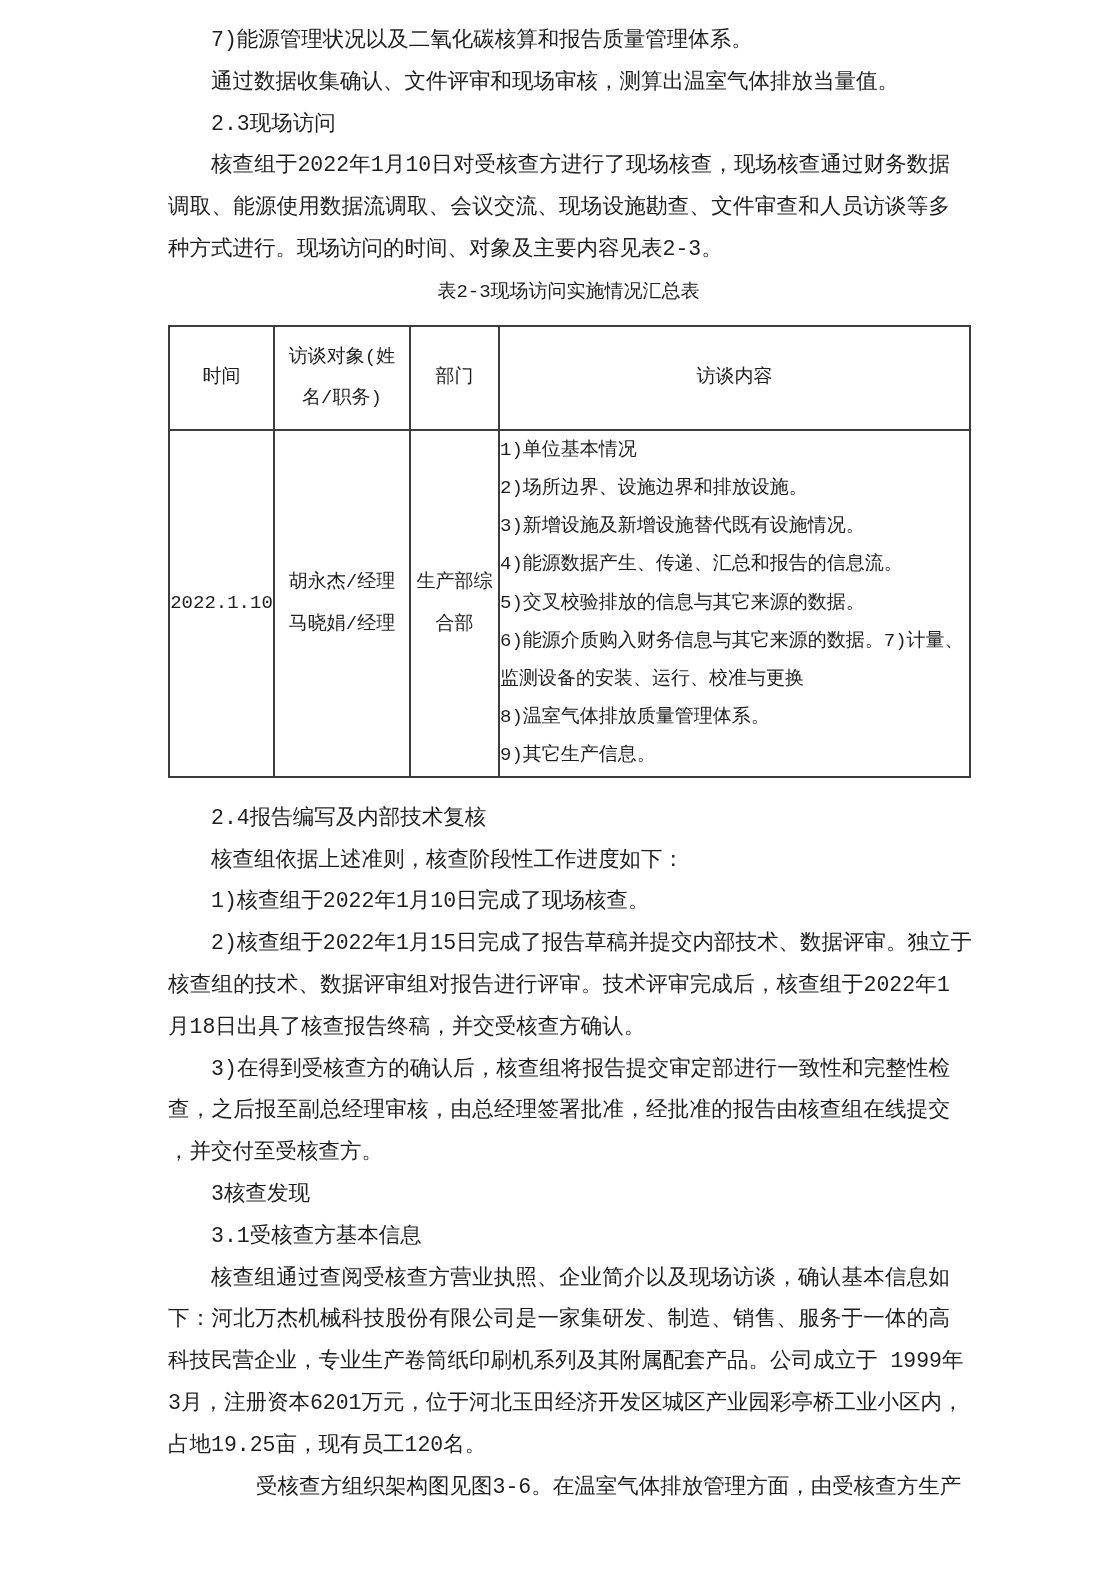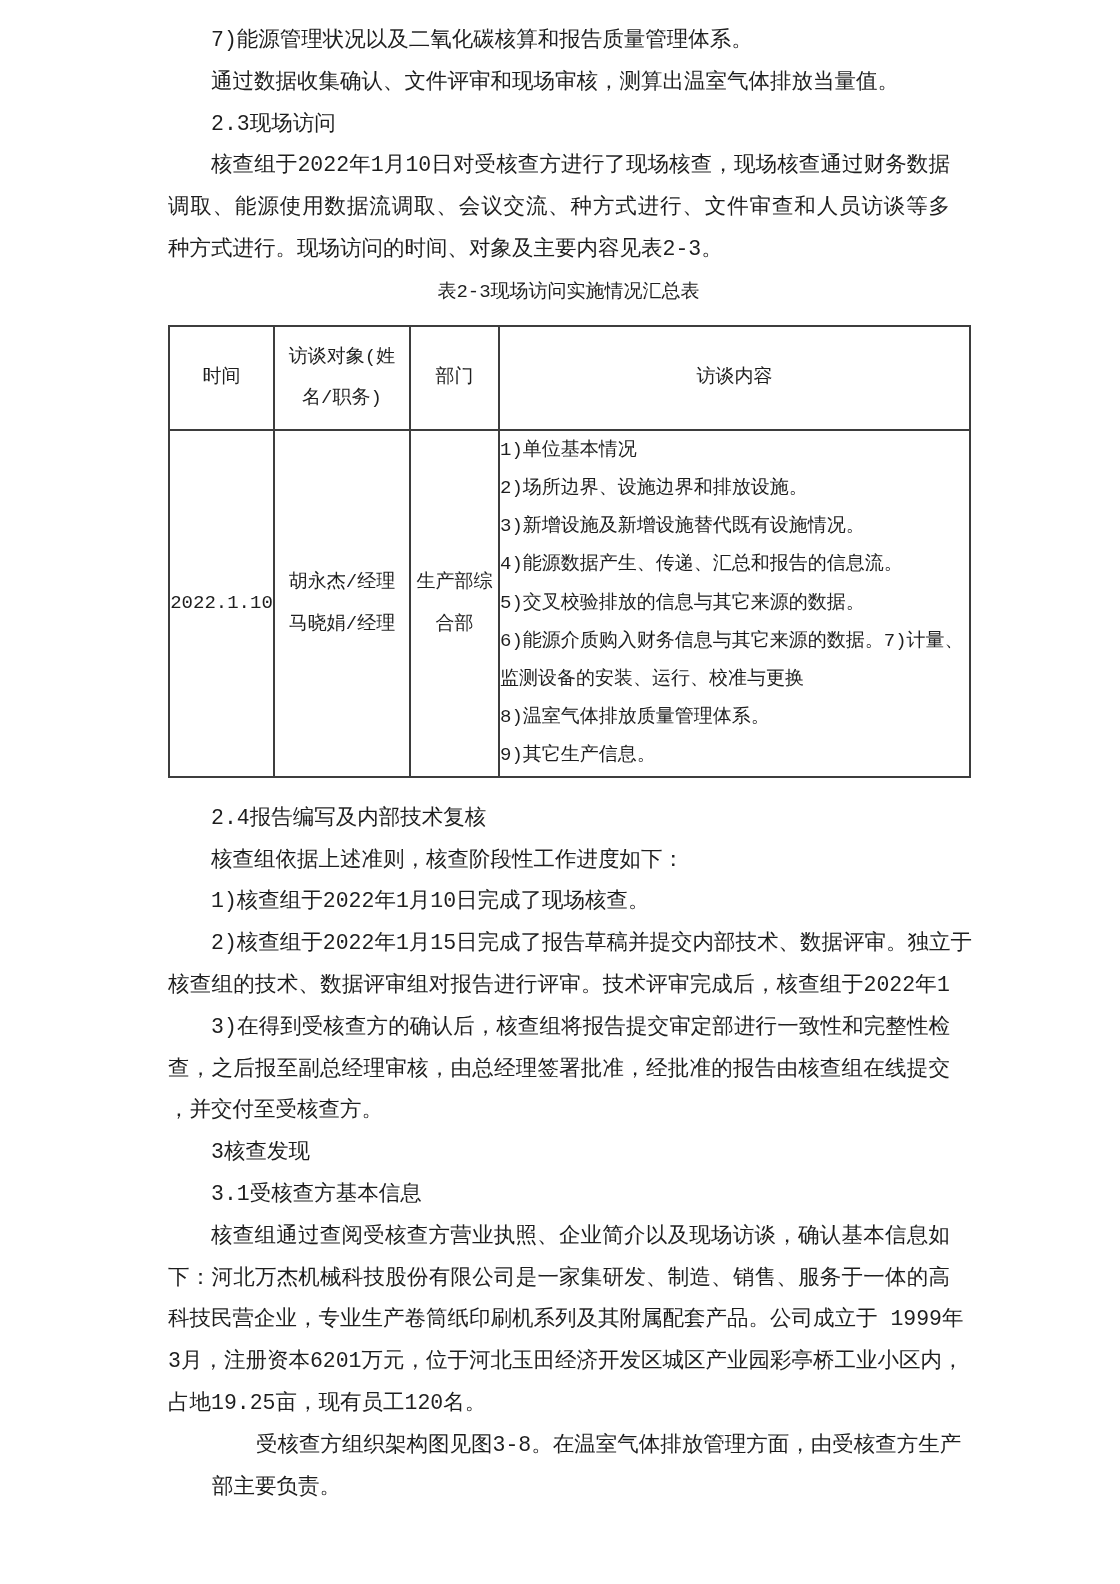--- a/index.html
+++ b/index.html
@@ -115,21 +115,21 @@
         <div class="last">7)能源管理状况以及二氧化碳核算和报告质量管理体系。</div>
       </div>
     <div class="para indent-first">
         <div class="last">通过数据收集确认、文件评审和现场审核，测算出温室气体排放当量值。</div>
       </div>
     <div class="para indent-first">
         <div class="last">2.3现场访问</div>
       </div>
     <div class="para indent-first">
         <div>核查组于2022年1月10日对受核查方进行了现场核查，现场核查通过财务数据</div>
-        <div>调取、能源使用数据流调取、会议交流、种方式进行、文件审查和人员访谈等多</div>
+        <div>调取、能源使用数据流调取、会议交流、现场设施勘查、文件审查和人员访谈等多</div>
         <div class="last">种方式进行。现场访问的时间、对象及主要内容见表2-3。</div>
       </div>
 
     <div class="table-caption">表2-3现场访问实施情况汇总表</div>
 
     <table class="visit">
       <colgroup>
         <col class="c-time">
           <col class="c-int">
           <col class="c-dept">
@@ -171,38 +171,38 @@
       </div>
     <div class="para indent-first">
         <div class="last">核查组依据上述准则，核查阶段性工作进度如下：</div>
       </div>
     <div class="para indent-first">
         <div class="last">1)核查组于2022年1月10日完成了现场核查。</div>
       </div>
     <div class="para indent-first">
         <div>2)核查组于2022年1月15日完成了报告草稿并提交内部技术、数据评审。独立于</div>
         <div>核查组的技术、数据评审组对报告进行评审。技术评审完成后，核查组于2022年1</div>
+        <div class="last">月18日出具了核查报告终稿，并交受核查方确认。</div>
       </div>
     <div class="para indent-first">
         <div>3)在得到受核查方的确认后，核查组将报告提交审定部进行一致性和完整性检</div>
         <div>查，之后报至副总经理审核，由总经理签署批准，经批准的报告由核查组在线提交</div>
         <div class="last">，并交付至受核查方。</div>
       </div>
     <div class="para indent-first">
         <div class="last">3核查发现</div>
       </div>
     <div class="para indent-first">
         <div class="last">3.1受核查方基本信息</div>
       </div>
     <div class="para indent-first">
         <div>核查组通过查阅受核查方营业执照、企业简介以及现场访谈，确认基本信息如</div>
         <div>下：河北万杰机械科技股份有限公司是一家集研发、制造、销售、服务于一体的高</div>
         <div>科技民营企业，专业生产卷筒纸印刷机系列及其附属配套产品。公司成立于 1999年</div>
         <div>3月，注册资本6201万元，位于河北玉田经济开发区城区产业园彩亭桥工业小区内，</div>
         <div class="last">占地19.25亩，现有员工120名。</div>
       </div>
     <div class="para indent-deep">
-        <div>受核查方组织架构图见图3-8。在温室气体排放管理方面，由受核查方生产</div>
-        <div class="last">部主要负责。</div>
+        <div>受核查方组织架构图见图3-6。在温室气体排放管理方面，由受核查方生产</div>
       </div>
 
   </div>
 </div>
 
 </body></html>

